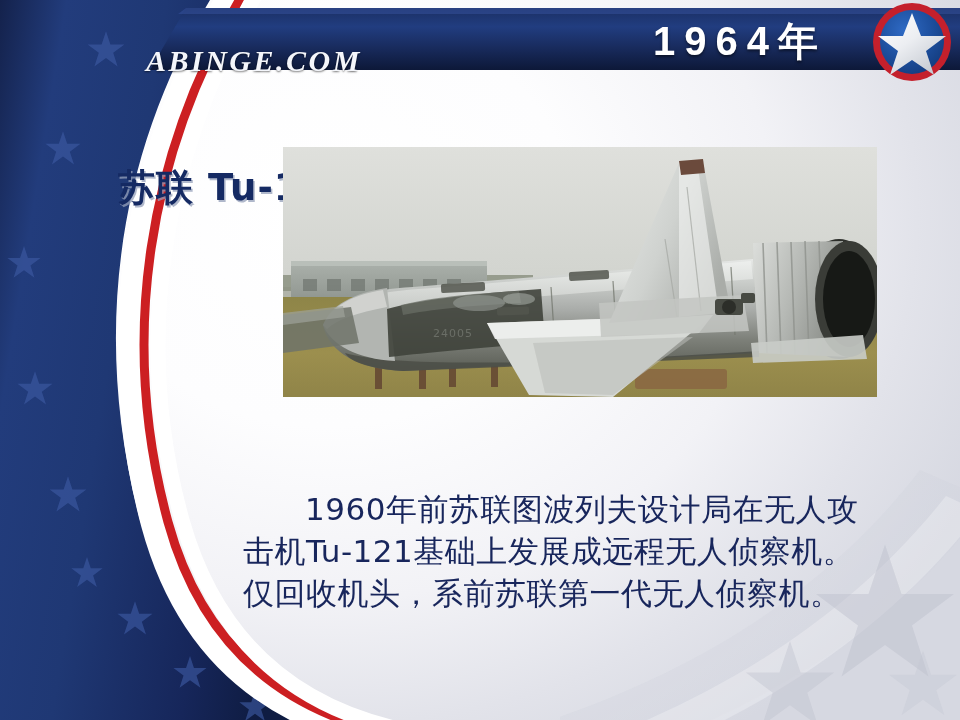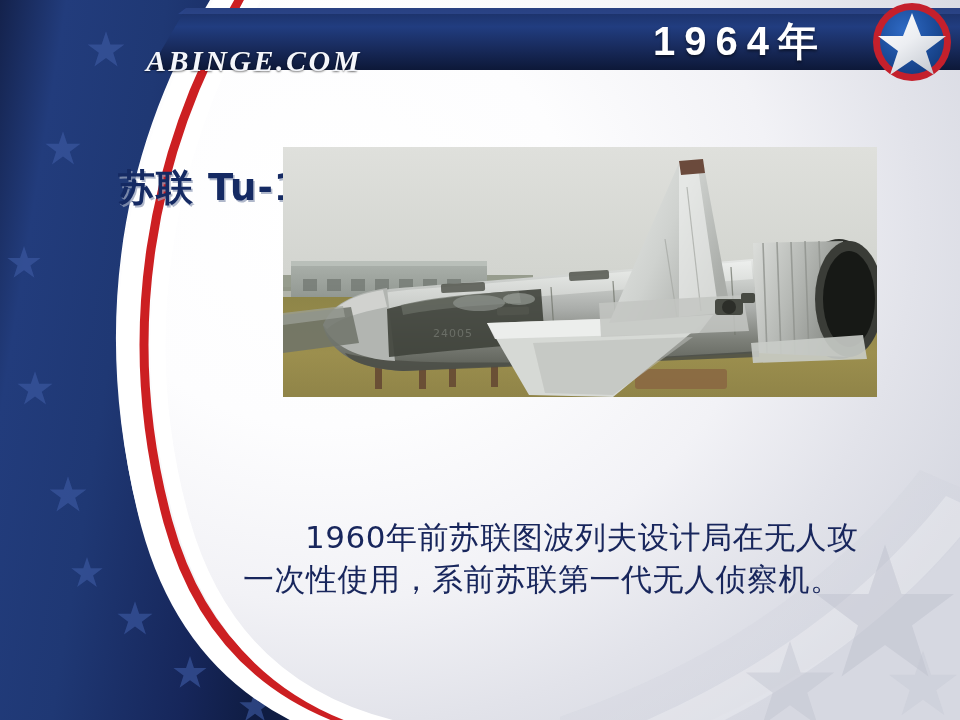--- a/index.html
+++ b/index.html
@@ -68,21 +68,21 @@
   }
   .photo svg{display:block;}
 
   .body-text{
     position:absolute;left:243px;top:488px;width:660px;
     font-family:"DejaVu Sans","Liberation Sans",sans-serif;
     font-size:31px;line-height:42px;color:#18265c;
     letter-spacing:.5px;
   }
   .body-text .ln{display:block;white-space:nowrap;}
-  .body-text .ln.indent{text-indent:62px;margin-top:28px;}
+  .body-text .ln.indent{text-indent:62px;}
 </style>
 </head>
 <body>
 
 <div id="slide">
 
   <svg class="wm-swoosh" viewBox="0 0 520 330" xmlns="http://www.w3.org/2000/svg" aria-hidden="true">
     <defs>
       <linearGradient id="wmg" x1="0" y1="0" x2="1" y2="1">
         <stop offset="0" stop-color="#c3c6d2"></stop>
@@ -408,16 +408,17 @@
 
         <path d="M 468 196 L 580 188 L 584 212 L 470 216 Z" fill="#c9ccc8" opacity=".9"></path>
 
         <rect x="0" y="0" width="594" height="310" fill="url(#skyg)" opacity="0"></rect>
       </g>
     </svg>
   </div>
 
   <div class="body-text">
     <span class="ln indent">1960年前苏联图波列夫设计局在无人攻</span>
-    <span class="ln">一次性使用，系前苏联第一代无人侦察机。</span>
+    <span class="ln">击机Tu-121基础上发展成远程无人侦察机。</span>
+    <span class="ln">仅回收机头，系前苏联第一代无人侦察机。</span>
   </div>
 
 </div>
 
 </body></html>

